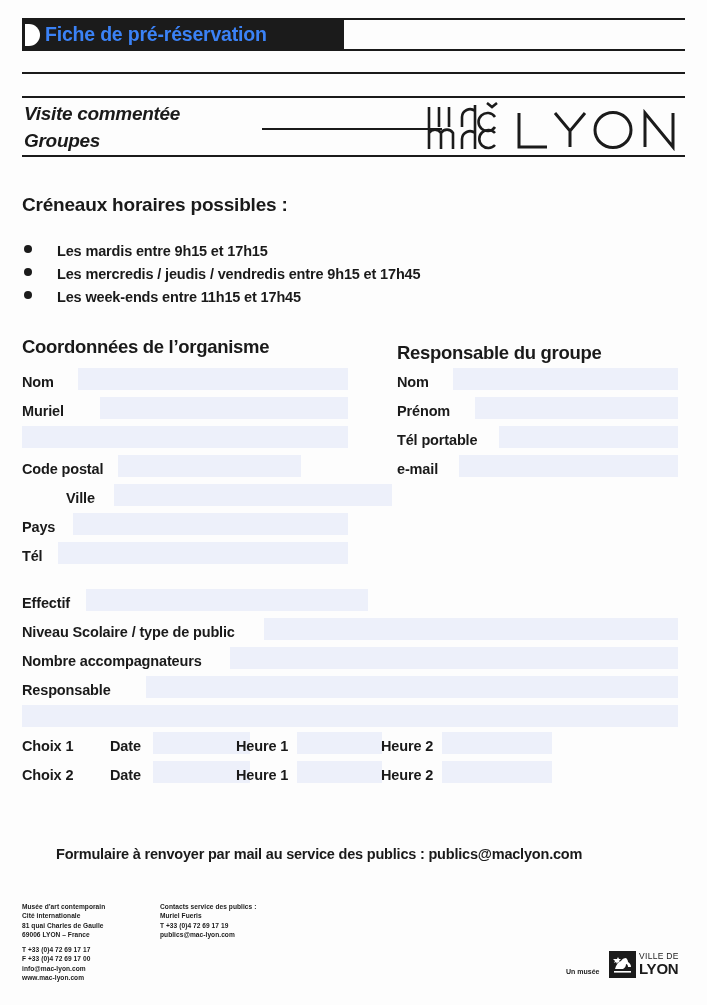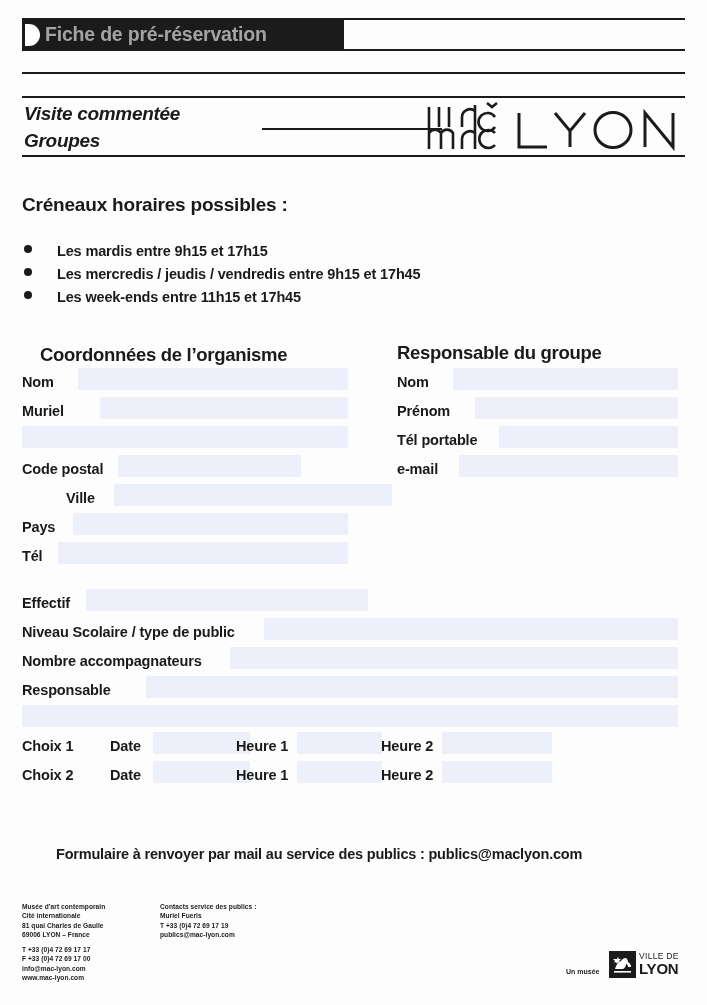--- a/index.html
+++ b/index.html
@@ -42,21 +42,21 @@
   .banner-dot {
     width: 15px;
     height: 22px;
     margin-left: 3px;
     margin-right: 5px;
     background: #ffffff;
     border-radius: 0 11px 11px 0;
     flex: none;
   }
   .banner-title {
-    color: #a3a3a3;
+    color: #3b82f6;
     font-size: 19.5px;
     font-weight: bold;
     letter-spacing: -0.2px;
     white-space: nowrap;
   }
   .banner-tail {
     position: absolute;
     left: 322px;
     top: 0;
     right: 0;
@@ -151,21 +151,21 @@
     top: -3px;
   }
 
   
   .sec-head {
     position: absolute;
     font-size: 18.5px;
     font-weight: bold;
     letter-spacing: -0.3px;
   }
-  .head-left  { left: 22px;  top: 344px; margin-left: 18px; }
+  .head-left  { left: 22px;  top: 336px; }
   .head-right { left: 397px; top: 342px; }
 
   .frow {
     position: absolute;
     height: 22px;
   }
   .flabel {
     position: absolute;
     left: 0;
     bottom: 0;

